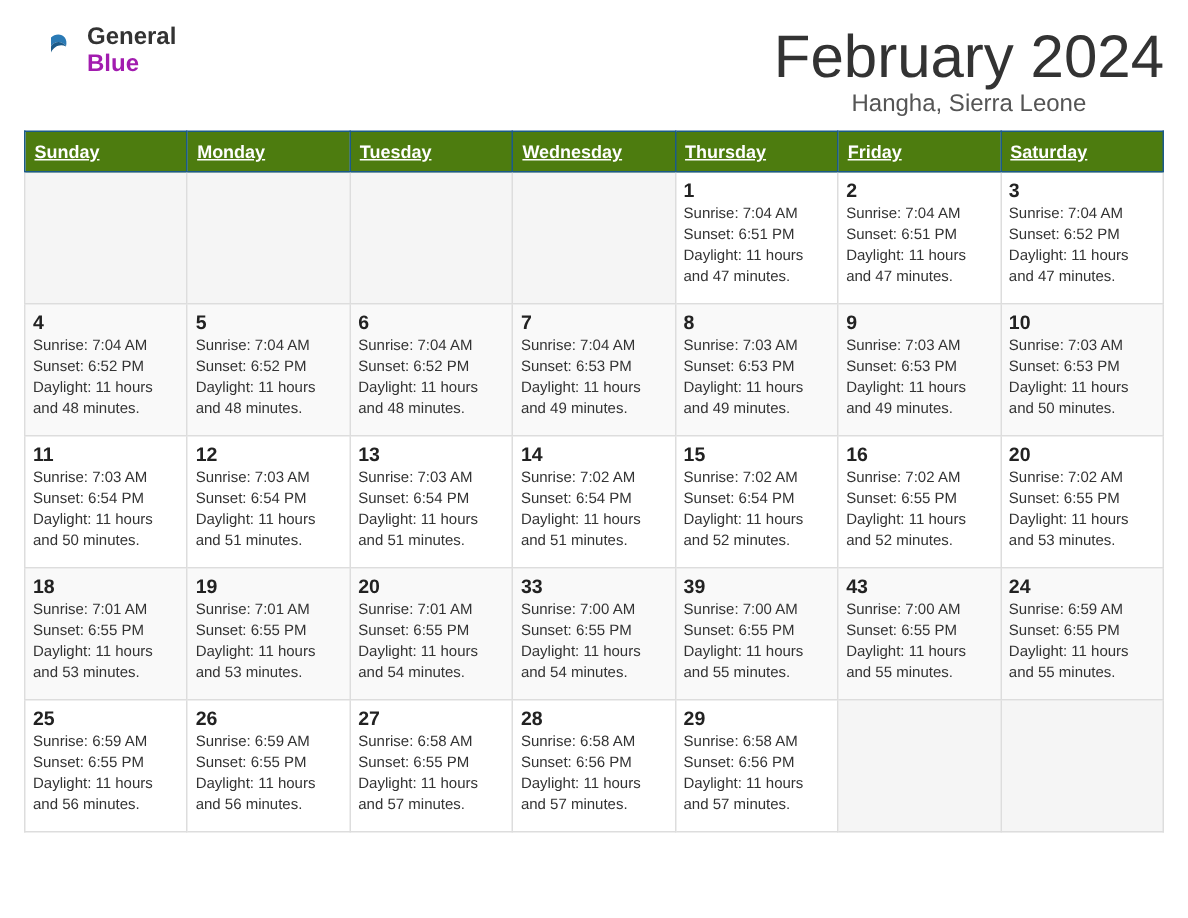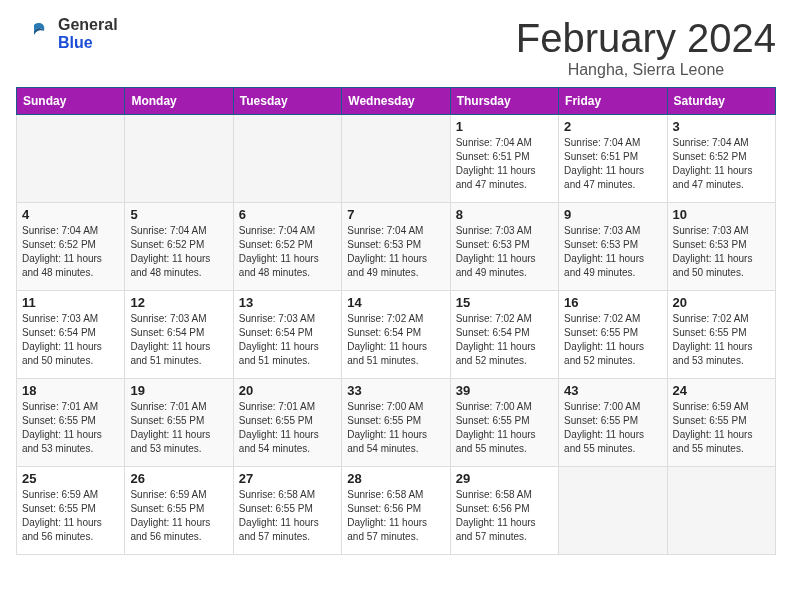--- a/index.html
+++ b/index.html
@@ -33,27 +33,28 @@
       font-size: 16px;
       color: #555;
       text-align: center;
     }
     .calendar {
       width: 100%;
       border-collapse: collapse;
       font-size: 11px;
     }
     .calendar thead tr th {
-      background-color: #a21caf;
+      background-color: #4d7c0f;
       color: #fff;
       text-align: left;
       padding: 6px 6px;
       font-size: 12px;
       font-weight: bold;
       border: 1px solid #1a5a8a;
+      text-decoration: underline;
     }
     .calendar tbody tr td {
       vertical-align: top;
       padding: 4px 5px;
       border: 1px solid #ddd;
       width: 108px;
       height: 88px;
       background: #fff;
     }
     .calendar tbody tr:nth-child(even) td {
@@ -79,21 +80,21 @@
 
 <div class="header-section">
   <div class="logo">
     <div style="display:flex;align-items:flex-end;gap:6px;">
       <svg width="36" height="36" viewBox="0 0 36 36">
         <path d="M18 8 C22 4, 30 6, 28 14 C26 10, 20 10, 18 14 Z" fill="#2a7ab5"></path>
         <path d="M18 14 C20 10, 26 10, 28 14 C24 12, 20 14, 18 18 Z" fill="#1a5a8a"></path>
       </svg>
       <div style="line-height:1.15;">
         <div style="font-size:16px;font-weight:bold;color:#333;">General</div>
-        <div style="font-size:16px;font-weight:bold;color:#1d4ed8;">Blue</div>
+        <div style="font-size:16px;font-weight:bold;color:#a21caf;">Blue</div>
       </div>
     </div>
   </div>
   <div class="title-section">
     <div class="main-title">February 2024</div>
     <div class="subtitle">Hangha, Sierra Leone</div>
   </div>
 </div>
 
 <table class="calendar">

